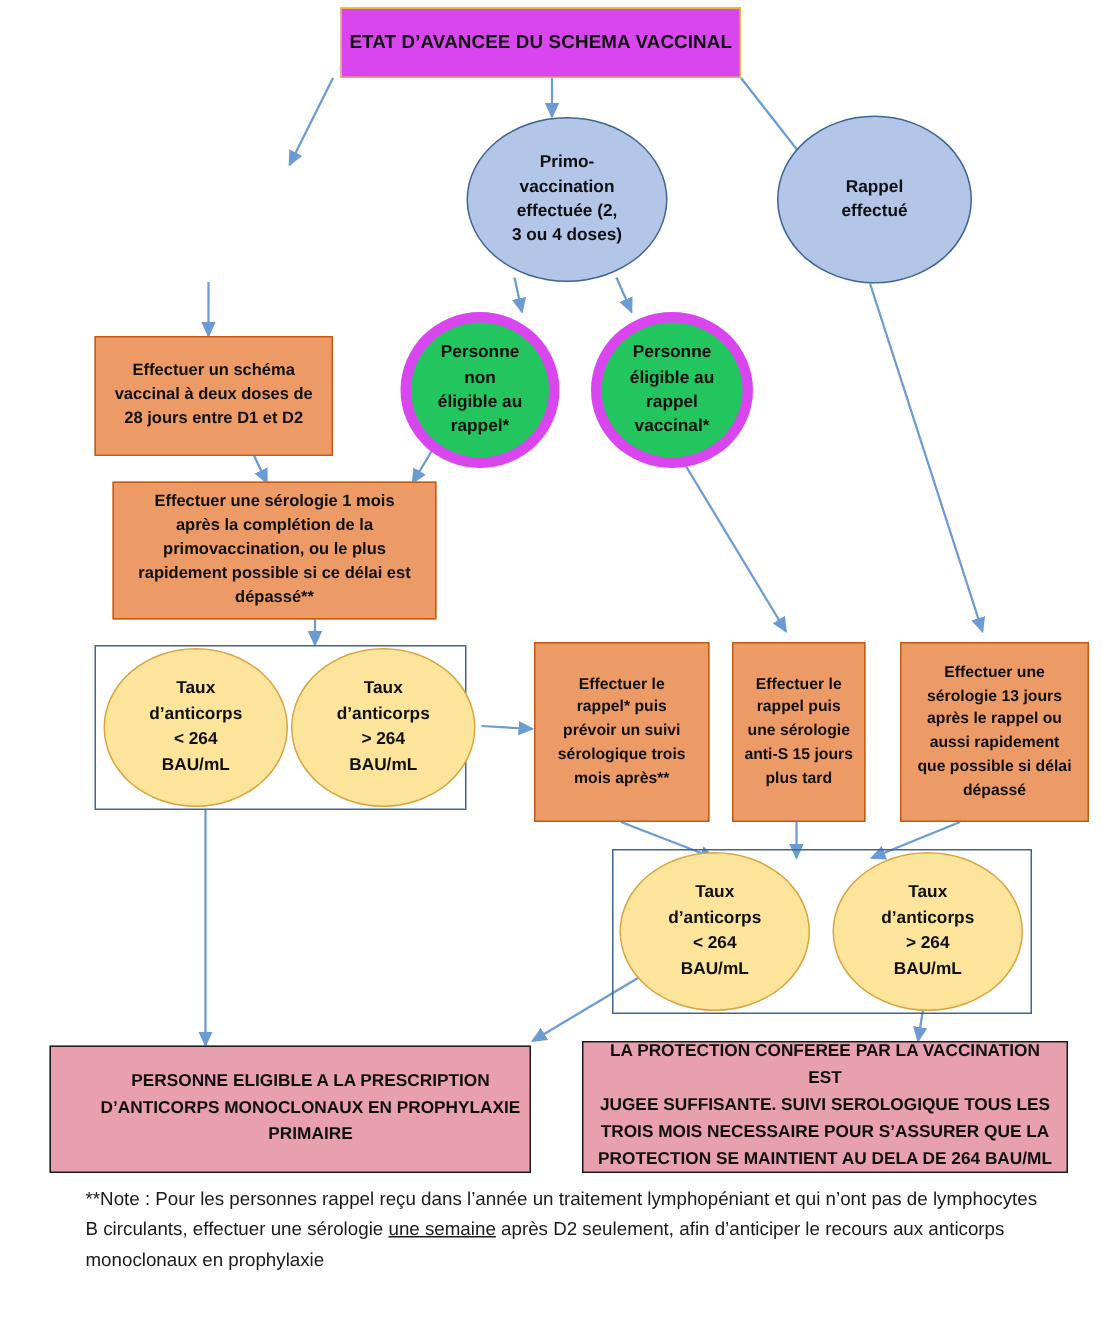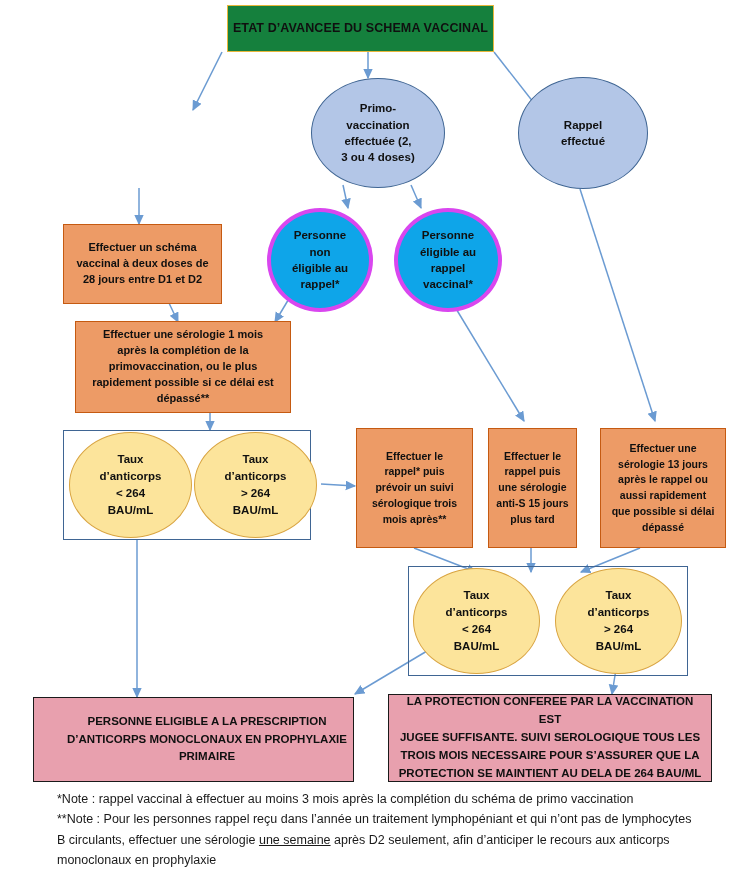--- a/index.html
+++ b/index.html
@@ -39,42 +39,42 @@
     color: #101010;
   }
   .node .txt {
     display: block;
     width: 100%;
     white-space: pre-line;
   }
 
   
   .title-box {
-    background: #15803d;
+    background: #d946ef;
     border: 1px solid #e8b73a;
     font-weight: bold;
     font-size: 12.5px;
     letter-spacing: 0.1px;
     line-height: 1.2;
   }
 
   
   .ellipse-blue {
     background: #b3c6e7;
     border: 1px solid #3f6593;
     border-radius: 50%;
     font-weight: bold;
     font-size: 11.5px;
     line-height: 1.42;
   }
 
   
   .ellipse-green {
-    background: #0ea5e9;
-    border: 4px solid #d946ef;
+    background: #22c55e;
+    border: 7px solid #d946ef;
     border-radius: 50%;
     font-weight: bold;
     font-size: 11.5px;
     line-height: 1.42;
   }
 
   
   .box-orange {
     background: #ed9b66;
     border: 1px solid #c55a11;
@@ -287,17 +287,16 @@
   </div>
 
   <div class="node box-pink" style="left:388px; top:694px; width:324px; height:88px;">
     <span class="txt">LA PROTECTION CONFEREE PAR LA VACCINATION EST
 JUGEE SUFFISANTE. SUIVI SEROLOGIQUE TOUS LES
 TROIS MOIS NECESSAIRE POUR S’ASSURER QUE LA
 PROTECTION SE MAINTIENT AU DELA DE 264 BAU/ML</span>
   </div>
 
   <div class="footnotes" style="left:57px; top:789px; width:645px;">
-    <p>*Note : rappel vaccinal à effectuer au moins 3 mois après la complétion du schéma de primo vaccination</p>
     <p><span>**Note : Pour les personnes rappel reçu dans l’année un traitement lymphopéniant et qui n’ont pas de lymphocytes B circulants, effectuer une sérologie </span><span class="u">une semaine</span><span> après D2 seulement, afin d’anticiper le recours aux anticorps monoclonaux en prophylaxie</span></p>
   </div>
 
 </div>
 
 </body></html>

